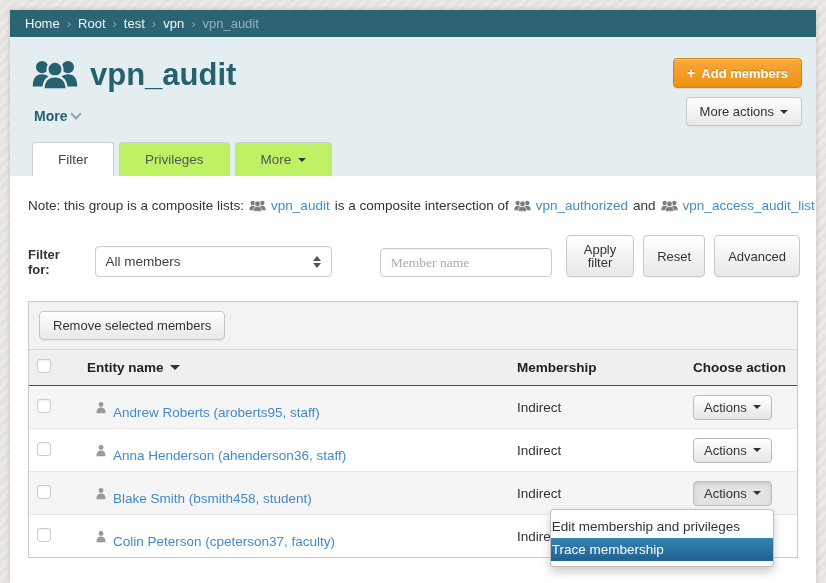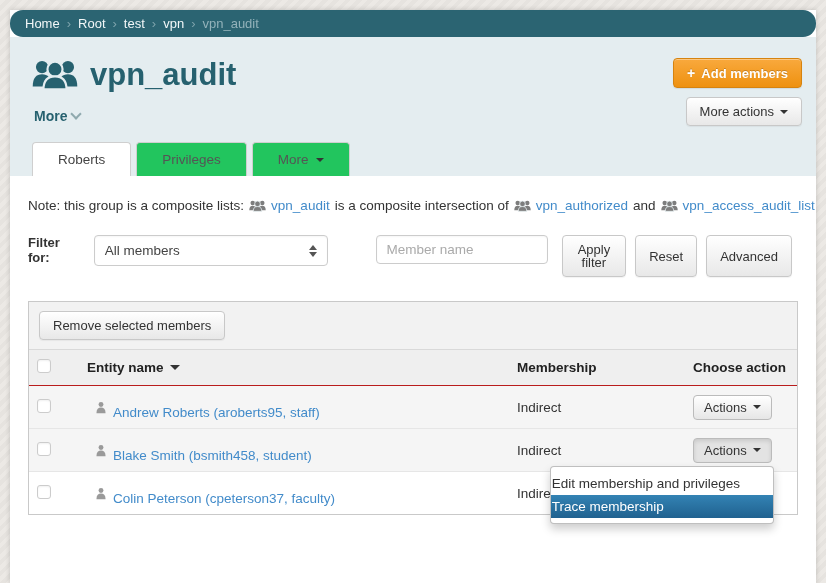--- a/index.html
+++ b/index.html
@@ -12,21 +12,21 @@
   }
   .app {
     position: absolute; left: 10px; top: 10px; width: 806px; height: 573px;
     background: #fff; box-shadow: 0 0 5px rgba(0,0,0,.18); overflow: hidden;
   }
 
   
   .crumb-bar {
     height: 27px; background: #2b6472; color: #fff;
     font-size: 13px; line-height: 27px; padding: 0 15px;
-    display: flex; align-items: center; gap: 7px; white-space: nowrap; border-radius: 13px;
+    display: flex; align-items: center; gap: 7px; white-space: nowrap;
   }
   .crumb-bar a { color: #f2f7f8; text-decoration: none; }
   .crumb-sep { color: #7ea3ac; font-size: 13px; }
   .crumb-current { color: #93b2ba; }
 
   
   .page-header { background: #e4edf0; padding: 10px 14px 0 14px; }
   .header-top { display: flex; justify-content: space-between; align-items: flex-start; }
   .title-wrap { display: flex; align-items: center; gap: 12px; margin-top: 9px; margin-left: 8px; }
   .group-icon-lg { width: 46px; height: 38px; color: #26616f; }
@@ -55,51 +55,51 @@
     padding: 7px 13px;
   }
   .caret-down { width: 0; height: 0; border-left: 4px solid transparent;
     border-right: 4px solid transparent; border-top: 4px solid #333; display: inline-block; }
   .plus-glyph { font-weight: bold; font-size: 14px; }
 
   
   .tabs { display: flex; gap: 5px; margin-top: 4px; padding-left: 8px; }
   .tab {
     font-size: 13.5px; color: #555; padding: 9px 25px; border: 1px solid #cfcfcf;
-    border-bottom: none; border-radius: 4px 4px 0 0; background: #22c55e;
+    border-bottom: none; border-radius: 4px 4px 0 0; background: #bef264;
     cursor: pointer; display: inline-flex; align-items: center; gap: 7px;
   }
   .tab.active { background: #fff; color: #444; position: relative; z-index: 2; }
 
   
   .content { padding: 0 10px; background: #fff; }
   .lead { font-size: 17.5px; color: #6f6f6f; margin: 26px 6px 0 8px; }
   .note { font-size: 13.5px; color: #333; margin: 22px 6px 0 8px; display: flex; align-items: center;
           gap: 5px; flex-wrap: nowrap; white-space: nowrap; }
   .note a { color: #428bca; text-decoration: none; }
   .group-icon-sm { width: 17px; height: 14px; color: #7d7d7d; flex: 0 0 auto; }
 
   
-  .filter-row { display: flex; align-items: flex-start; margin: 22px 14px 24px 8px; }
+  .filter-row { display: flex; align-items: flex-end; margin: 22px 6px 24px 8px; }
   .filter-label { font-weight: bold; font-size: 13px; color: #333; margin-right: 14px; }
   .select {
     width: 256px; height: 31px; border: 1px solid #ccc; border-radius: 4px; background: #fff;
     display: flex; align-items: center; justify-content: space-between;
     padding: 0 10px; font-size: 13.5px; color: #444; cursor: pointer;
     box-shadow: inset 0 1px 2px rgba(0,0,0,.04);
   }
   .updown { display: flex; flex-direction: column; gap: 2px; }
   .tri-up { width: 0; height: 0; border-left: 4px solid transparent; border-right: 4px solid transparent;
             border-bottom: 5px solid #555; }
   .tri-dn { width: 0; height: 0; border-left: 4px solid transparent; border-right: 4px solid transparent;
             border-top: 5px solid #555; }
   .filter-input {
     width: 172px; height: 29px; border: 1px solid #ccc; border-radius: 4px;
     margin-left: 48px; padding: 0 10px; font-size: 13.5px; color: #444;
-    font-family: Liberation Sans, sans-serif; box-shadow: inset 0 1px 2px rgba(0,0,0,.04);
+    font-family: Liberation Serif, serif; box-shadow: inset 0 1px 2px rgba(0,0,0,.04);
   }
   .filter-input::placeholder { color: #aaa; }
   .filter-btns { display: flex; gap: 9px; margin-left: 14px; }
 
   
   .panel { margin: 0 8px; border: 1px solid #c9c9c9; background: #fff; }
   .panel-head { background: #f2f2f2; padding: 9px 10px; border-bottom: 1px solid #d9d9d9; }
 
   table.members { width: 100%; border-collapse: collapse; font-size: 13.5px; table-layout: fixed; }
   table.members th {
@@ -197,21 +197,21 @@
         </button>
         <button class="btn btn-default">
           <span>More actions</span>
           <span class="caret-down"></span>
         </button>
       </div>
     </div>
 
     <div class="tabs">
       <div class="tab active">
-        <span>Roberts</span>
+        <span>Filter</span>
       </div>
       <div class="tab">
         <span>Privileges</span>
       </div>
       <div class="tab">
         <span>More</span>
         <span class="caret-down"></span>
       </div>
     </div>
   </div>
@@ -288,20 +288,36 @@
                   </svg>
               <a href="#">Andrew Roberts (aroberts95, staff)</a>
                 </span>
               </td>
             <td><span class="membership-val">Indirect</span></td>
             <td><button class="btn-actions">
               <span>Actions</span>
               <span class="caret-down"></span>
                 </button></td>
           </tr>
+          <tr>
+            <td class="cb-cell"><span class="cb"></span></td>
+            <td>
+                <span class="entity-cell">
+              <svg class="user-icon" viewBox="0 0 64 64">
+                    <use href="#ico-user" fill="currentColor"></use>
+                  </svg>
+              <a href="#">Anna Henderson (ahenderson36, staff)</a>
+                </span>
+              </td>
+            <td><span class="membership-val">Indirect</span></td>
+            <td><button class="btn-actions">
+              <span>Actions</span>
+              <span class="caret-down"></span>
+                </button></td>
+          </tr>
           <tr class="stripe">
             <td class="cb-cell"><span class="cb"></span></td>
             <td>
                 <span class="entity-cell">
               <svg class="user-icon" viewBox="0 0 64 64">
                     <use href="#ico-user" fill="currentColor"></use>
                   </svg>
               <a href="#">Blake Smith (bsmith458, student)</a>
                 </span>
               </td>

